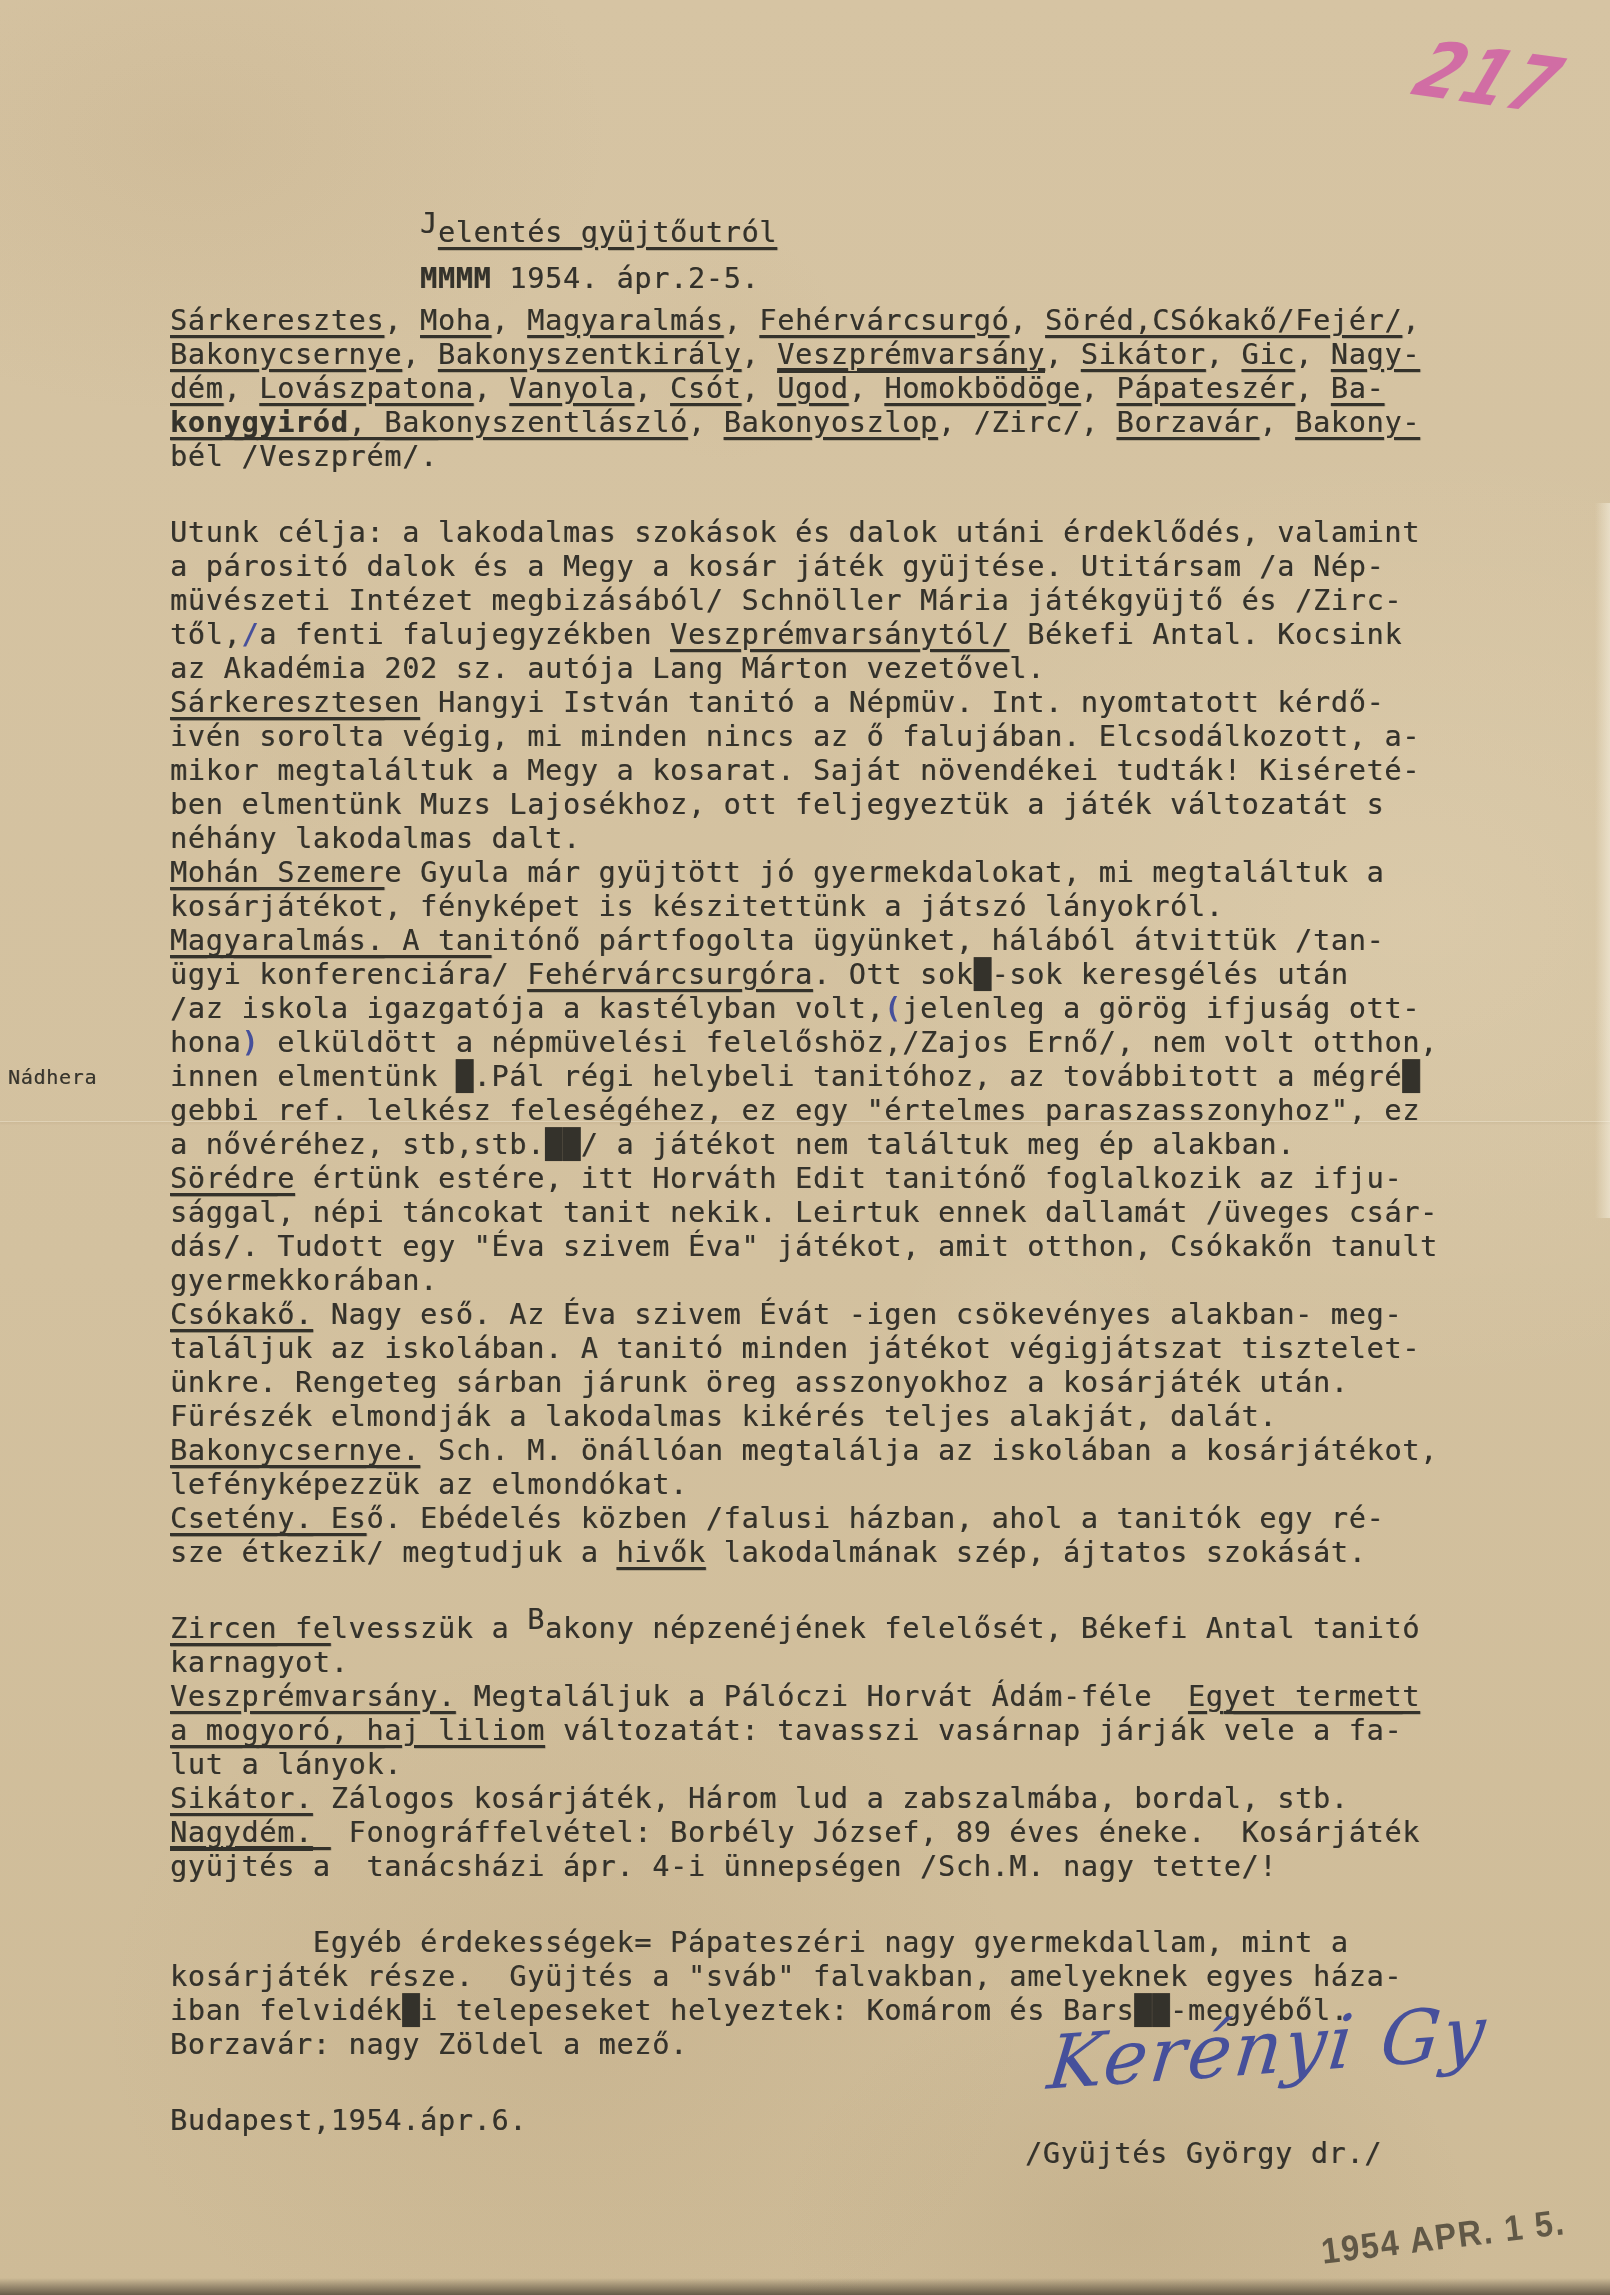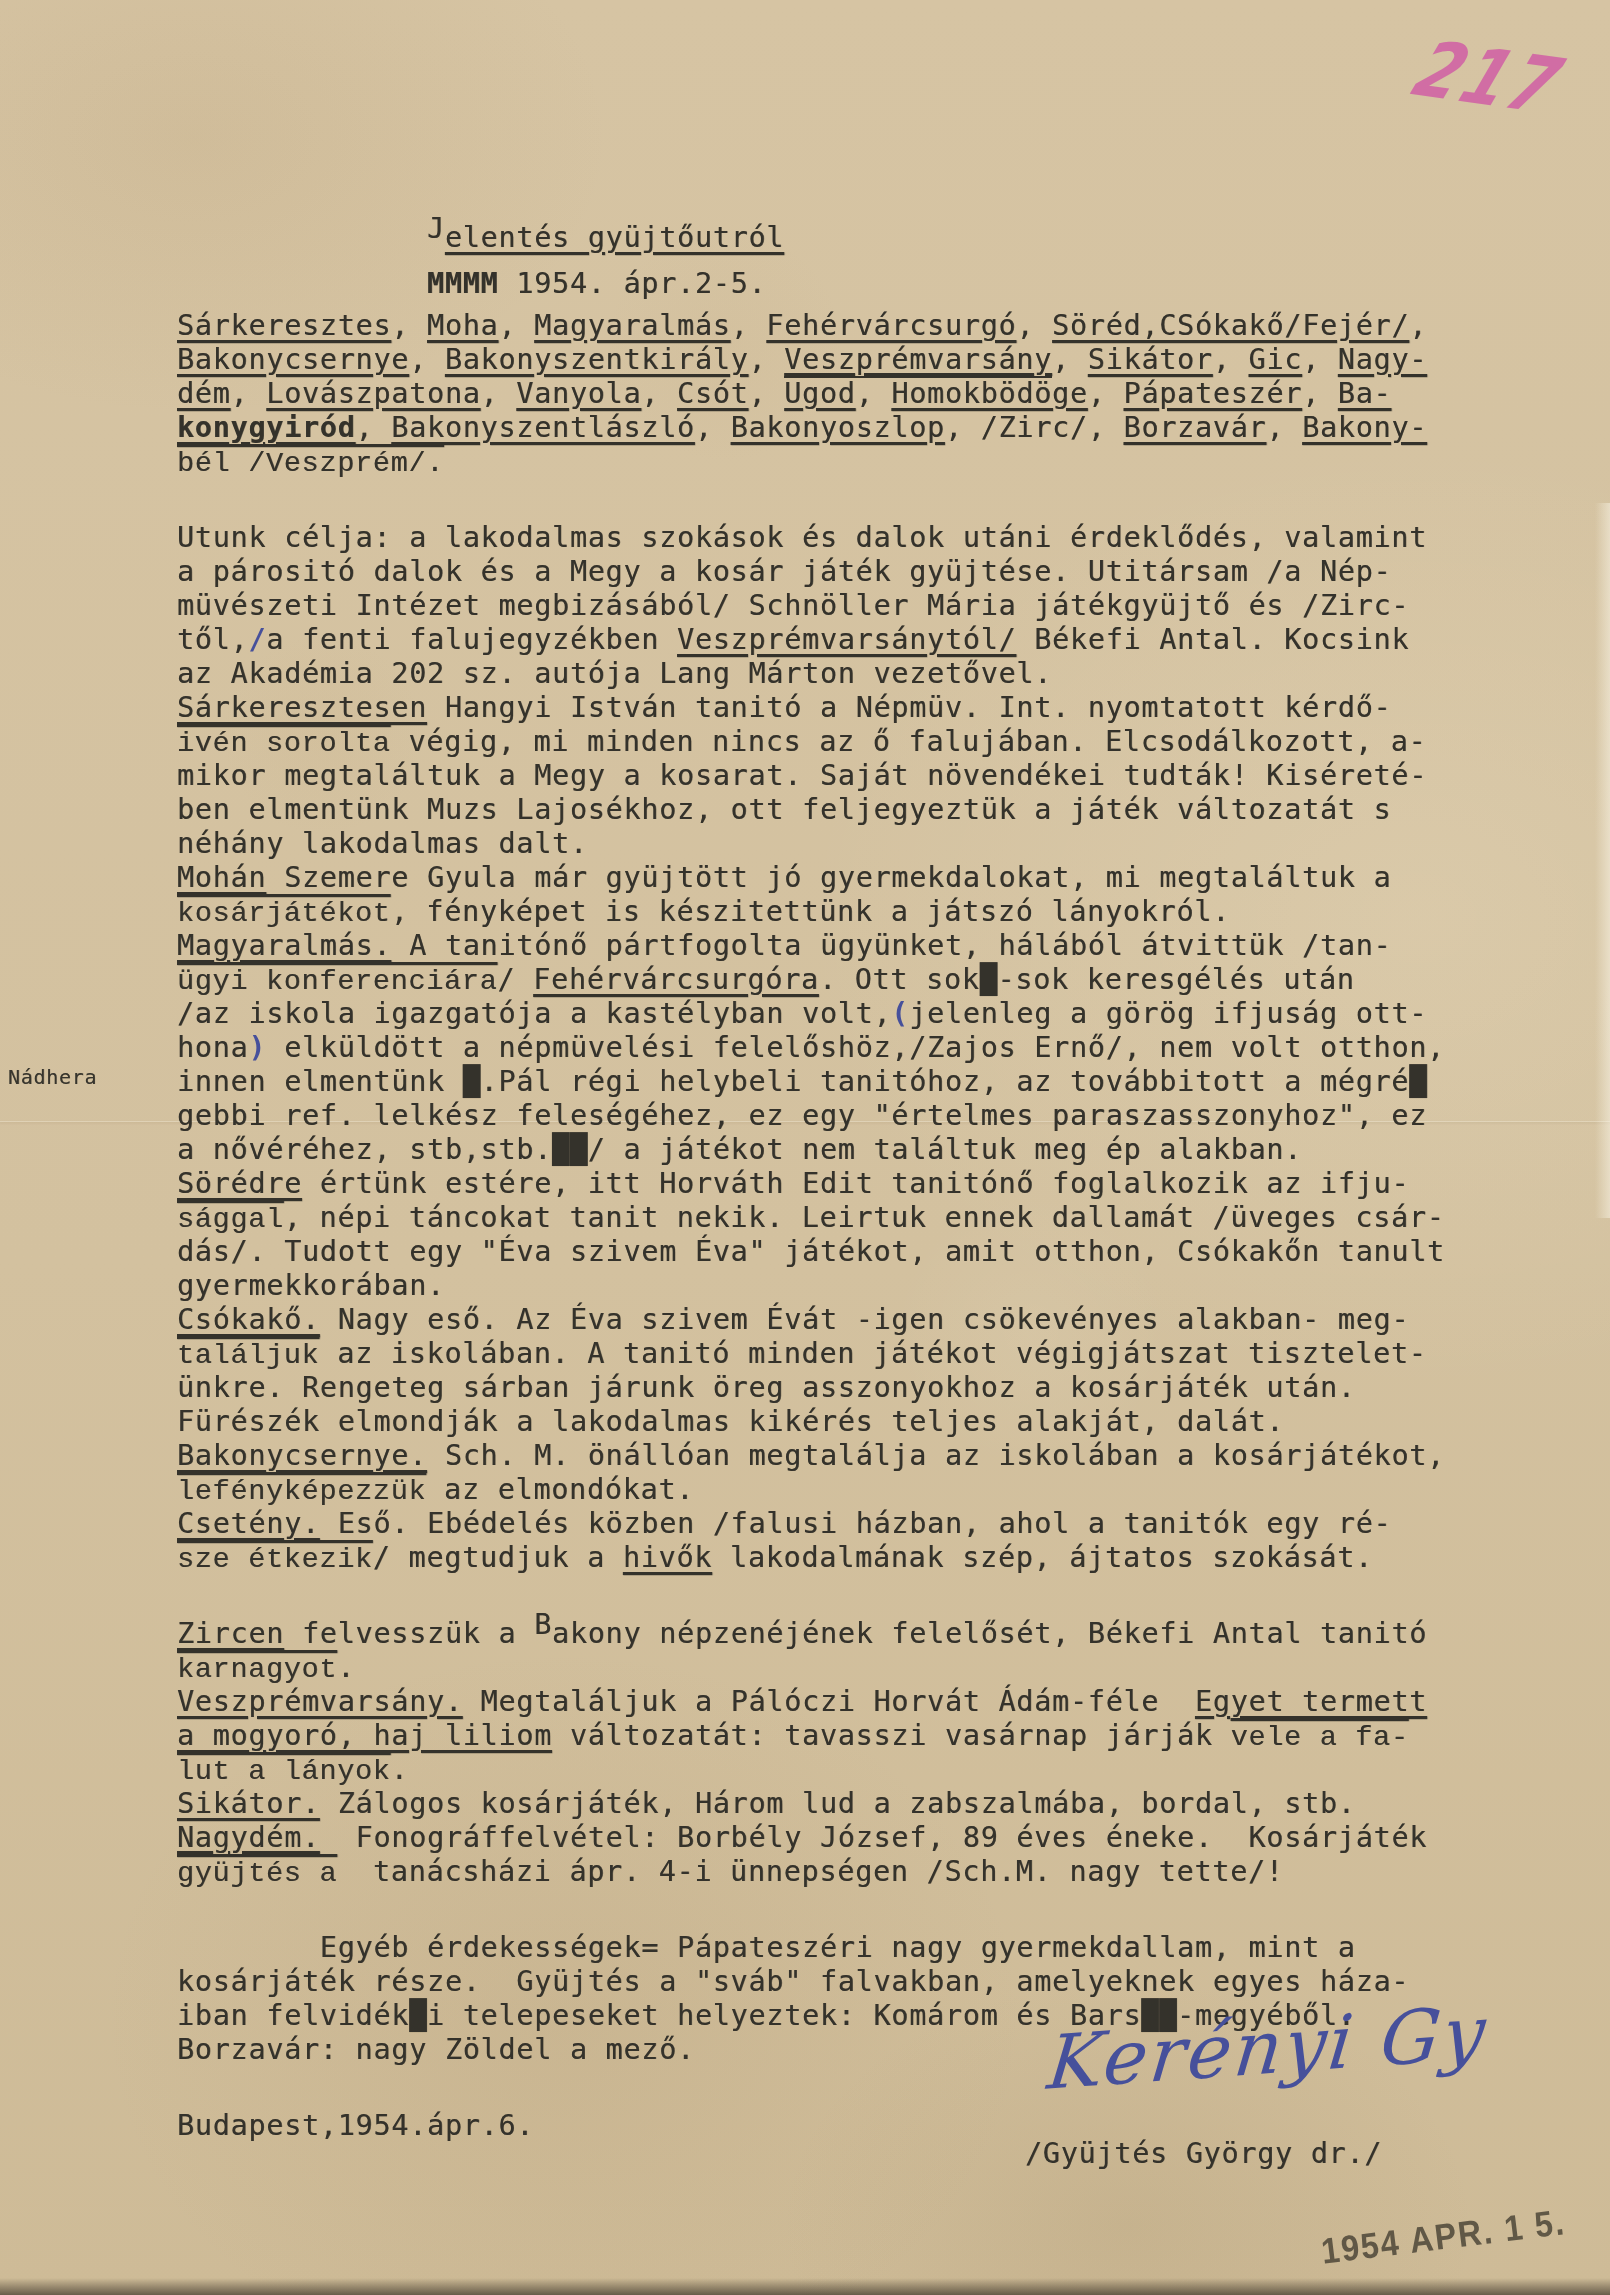--- a/index.html
+++ b/index.html
@@ -20,33 +20,33 @@
       radial-gradient(circle 172px at 45% 15%, rgba(180,150,100,0.06), transparent 70%);
   }
   .crease { position:absolute; left:0; right:0; top:1121px; height:1.3px;
     background:rgba(255,252,240,0.28); box-shadow:0 1.3px 2px rgba(125,100,65,0.18); }
   .edge-right { position:absolute; right:0; top:503px; width:16px; height:715px;
     background:linear-gradient(90deg, transparent, rgba(250,246,232,0.55)); }
   .edge-bottom { position:absolute; left:0; right:0; bottom:0; height:17px;
     background:linear-gradient(180deg, rgba(60,52,40,0), rgba(48,42,32,0.65)); }
 
   .doc-text {
-    position:absolute; left:177px; top:217px; width:1318px;
-    font-size:28.5px; line-height:42px; letter-spacing:0.7px;
+    position:absolute; left:170px; top:217px; width:1318px;
+    font-size:28.5px; line-height:32px; letter-spacing:0.7px;
     color:#34322b; white-space:pre;
     text-shadow:0.4px 0.4px 0 rgba(48,44,36,0.55);
   }
   .line { height:34px; }
   .line.blank { height:42px; }
   .line.title { margin-bottom:12px; }
   .line.date  { margin-bottom:8px; }
   .u  { text-decoration:underline; text-decoration-thickness:2.6px; text-underline-offset:4.6px; }
   .uu { text-decoration:underline; text-decoration-thickness:2.6px; text-underline-offset:4px;
         border-bottom:2.6px solid currentColor;text-align:center; }
-  .o  { text-decoration:overline; text-decoration-thickness:2.6px;font-family:Liberation Mono, monospace; }
+  .o  { text-decoration:overline; text-decoration-thickness:2.6px; }
   .b, .x { font-weight:bold; }
   .r  { position:relative; top:-8.6px; }
   .bp { color:#46509b; font-weight:bold; text-shadow:none; }
 
   .margin-note { position:absolute; left:8px; top:1065px;
     font-size:20px; letter-spacing:0.7px; color:#37352d;
     text-shadow:0.4px 0.4px 0 rgba(48,44,36,0.5); }
 
   .crayon-number { position:absolute; left:1437px; top:25px;
     font-family:"DejaVu Sans","Liberation Sans",sans-serif;

